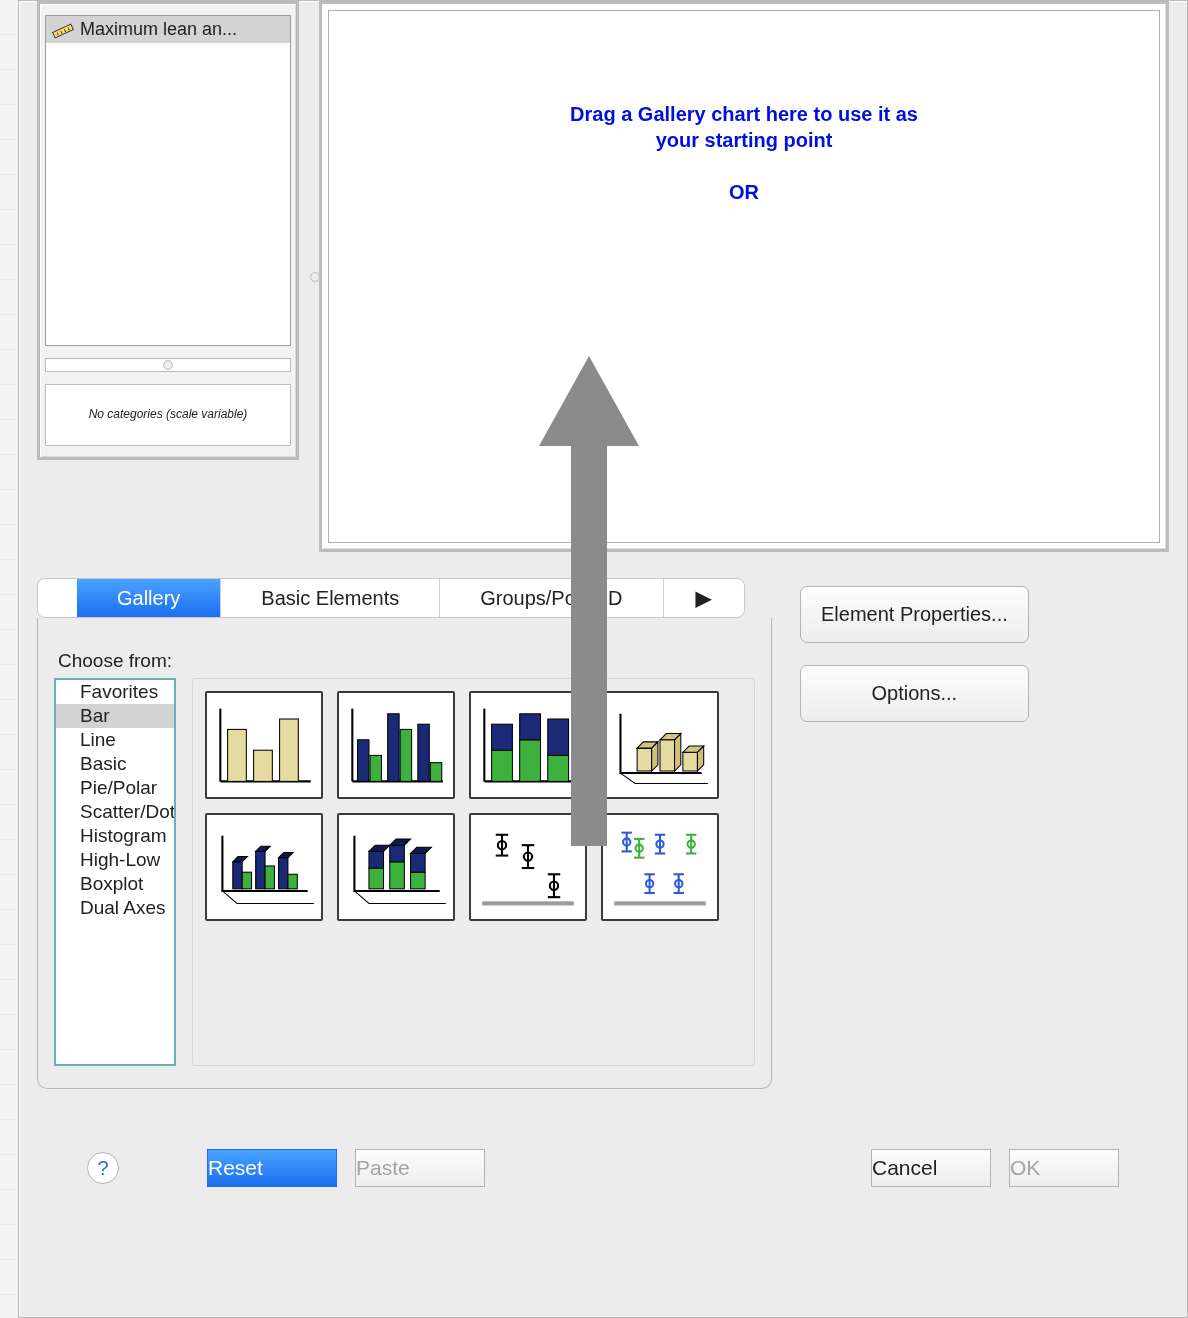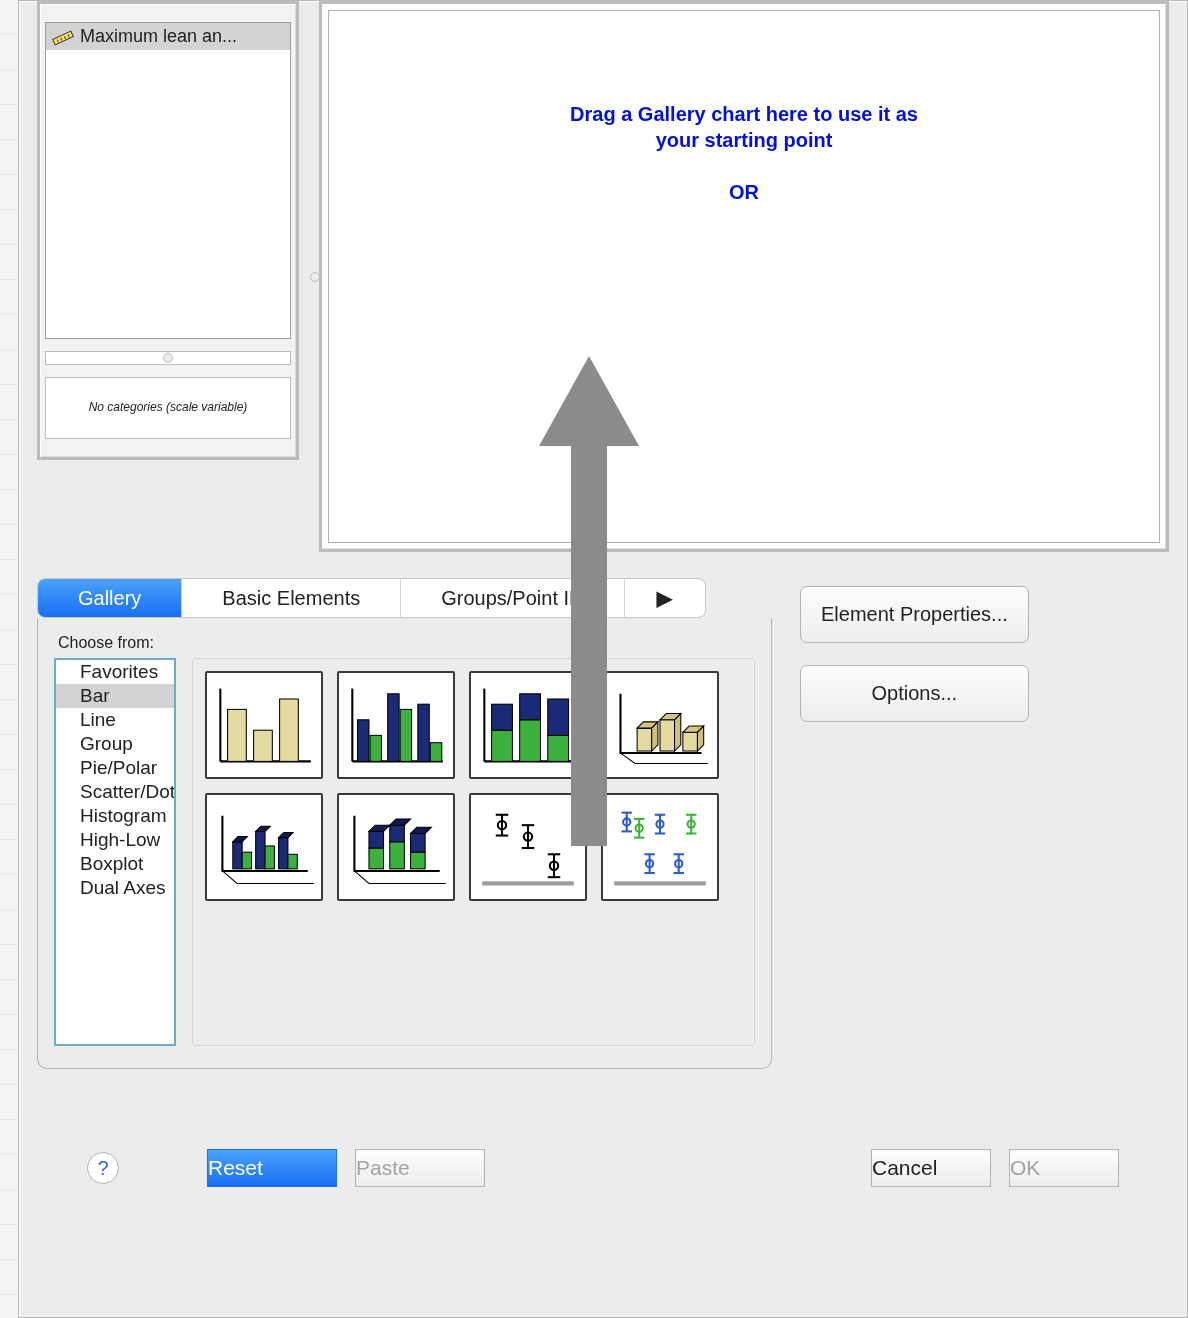--- a/index.html
+++ b/index.html
@@ -35,21 +35,21 @@
   .top-labels .vars { flex: 0 0 262px; font-size: 21px; }
   .top-labels .preview { flex: 1; text-align: center; font-style: italic; font-size: 21px; }
 
   .upper-row { display: flex; gap: 20px; }
 
   
   .vars-shell {
     width: 262px; height: 459px;
     border: 3px solid #bcbcbc; background: #f2f2f2;
     box-shadow: inset 1px 1px 0 #fff, inset -1px -1px 0 #dcdcdc;
-    padding: 18px 5px;
+    padding: 11px 5px;
     display: flex; flex-direction: column; gap: 12px;
   }
   .vars-list {
     flex: 1; background: #fff; border: 1px solid #9c9c9c;
     overflow: hidden;
     display:flex; flex-direction:column;
   }
   .var-item {
     display:flex; align-items:center; gap:6px;
     padding: 3px 6px; font-size: 18px;
@@ -98,21 +98,21 @@
   .big-arrow {
     position:absolute;
     left: 510px; top: 355px;
     pointer-events:none;
   }
 
   
   .tabs-row { margin-top: 26px; display:flex; align-items:center; }
   .tabstrip {
     display:flex; background:#fff; border:1px solid #c8c8c8; border-radius:8px;
-    height: 40px; overflow:hidden;
+    height: 40px; overflow:hidden;padding-left:39px;
   }
   .tab {
     display:flex; align-items:center; justify-content:center;
     padding: 0 40px; font-size: 20px;
     border-right: 1px solid #d0d0d0;
     cursor: default;
   }
   .tab:last-child { border-right:none; }
   .tab.active {
     background: linear-gradient(#4aa2ff, #1a6ff0);
@@ -124,21 +124,21 @@
   }
 
   
   .middle-row { display:flex; gap: 28px; margin-top: 0; align-items:flex-start; }
   .gallery-panel {
     flex: 0 0 735px;
     border: 1px solid #b6b6b6; border-top:none;
     border-radius: 0 0 10px 10px;
     background:#ececec; padding: 16px 16px 22px 16px;
   }
-  .choose-label { font-size: 16px; margin: 0 0 6px 4px; }
+  .choose-label { font-size: 19px; margin: 16px 0 6px 4px; }
   .gallery-body { display:flex; gap: 16px; }
   .chart-type-list {
     width: 122px; height: 388px;
     border: 2px solid #6aaebf; background:#fff;
     font-size: 19px; overflow:hidden;
   }
   .chart-type-item { padding: 1px 24px; white-space:nowrap; }
   .chart-type-item.selected { background:#d3d3d3; }
   .thumb-area {
     flex:1; height: 388px; border:1px solid #d6d6d6; border-radius:3px; background:#ececec;
@@ -246,21 +246,21 @@
         </div>
       </div>
 
       <div class="gallery-panel">
         <div class="choose-label">Choose from:</div>
         <div class="gallery-body">
           <div class="chart-type-list">
             <div class="chart-type-item"><span>Favorites</span></div>
             <div class="chart-type-item selected"><span>Bar</span></div>
             <div class="chart-type-item"><span>Line</span></div>
-            <div class="chart-type-item"><span>Group</span></div>
+            <div class="chart-type-item"><span>Basic</span></div>
             <div class="chart-type-item"><span>Pie/Polar</span></div>
             <div class="chart-type-item"><span>Scatter/Dot</span></div>
             <div class="chart-type-item"><span>Histogram</span></div>
             <div class="chart-type-item"><span>High-Low</span></div>
             <div class="chart-type-item"><span>Boxplot</span></div>
             <div class="chart-type-item"><span>Dual Axes</span></div>
           </div>
 
           <div class="thumb-area">
             <div class="thumb-grid">

